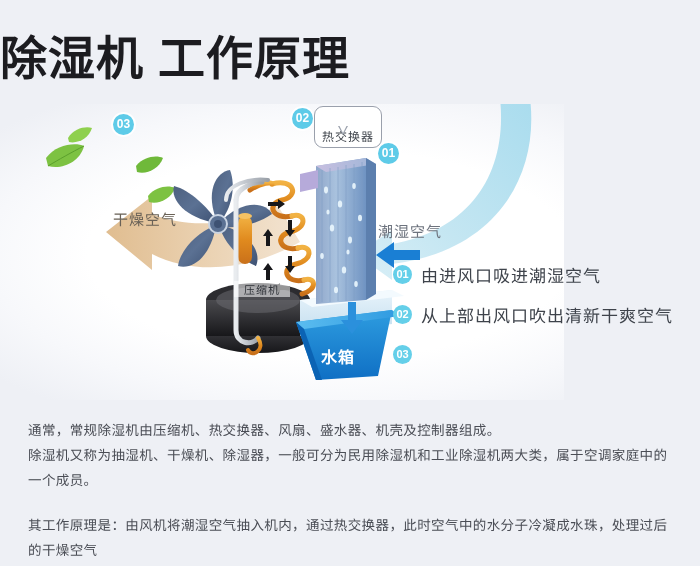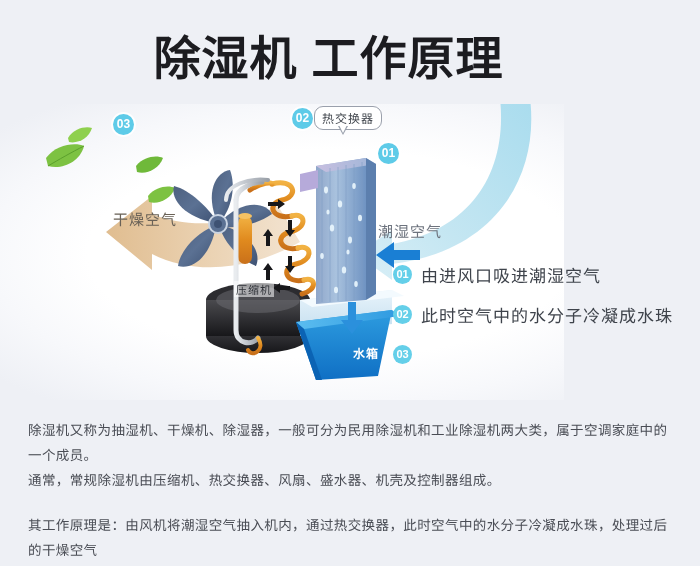--- a/index.html
+++ b/index.html
@@ -16,21 +16,20 @@
     overflow: hidden;
     position: relative;
   }
 
   
   .title-wrap {
     position: absolute;
     top: 28px;
     left: 0;
     width: 657px;
-    text-align: center;
     height: 70px;
   }
   .title {
     display: inline-block;
     font-size: 47px;
     line-height: 62px;
     font-weight: bold;
     letter-spacing: 1px;
     color: #1c1c20;
     white-space: nowrap;
@@ -83,21 +82,21 @@
     white-space: nowrap;
     letter-spacing: 1px;
   }
   .lbl-dry  { left: 113px; top: 104px; color: #6a6257; }
   .lbl-wet  { left: 378px; top: 116px; color: #6d737e; }
 
   .callout {
     position: absolute;
     left: 314px;
     top: 2px;
-    padding: 2px 7px 3px 7px;
+    padding: 20px 7px 3px 7px;
     border: 1px solid #9aa0ac;
     border-radius: 9px;
     background: #ffffff;
     font-size: 12px;
     color: #43484f;
     white-space: nowrap;
     letter-spacing: 1px;
   }
   .callout-tail {
     position: absolute;
@@ -118,34 +117,33 @@
     border-top: 8px solid #ffffff;
   }
 
   .lbl-comp {
     position: absolute;
     left: 234px;
     top: 177px;
     font-size: 11px;
     color: #2f3238;
     background: rgba(255,255,255,0.55);
-    padding: 0 2px;
+    padding: 0 10px;
     letter-spacing: 1px;
     white-space: nowrap;
   }
   .lbl-tank {
     position: absolute;
     left: 321px;
     top: 240px;
-    font-size: 12px;
+    font-size: 16px;
     color: #ffffff;
     font-weight: bold;
     letter-spacing: 1px;
     white-space: nowrap;
-    margin-left: 32px;
   }
 
   
   .legend {
     position: absolute;
     left: 393px;
     top: 150px;
     width: 290px;
   }
   .legend-row {
@@ -394,30 +392,30 @@
   <div class="lbl-comp">压缩机</div>
   <div class="lbl-tank">水箱</div>
 
   <div class="legend">
     <div class="legend-row">
       <div class="legend-badge">01</div>
       <div class="legend-text">由进风口吸进潮湿空气</div>
     </div>
     <div class="legend-row">
       <div class="legend-badge">02</div>
-      <div class="legend-text">此时空气中的水分子冷凝成水珠</div>
+      <div class="legend-text">从上部出风口吹出清新干爽空气</div>
     </div>
     <div class="legend-row">
       <div class="legend-badge">03</div>
     </div>
   </div>
 </div>
 
 <div class="body-copy">
   <p class="para">
+    <span class="para-line">通常，常规除湿机由压缩机、热交换器、风扇、盛水器、机壳及控制器组成。</span>
     <span class="para-line">除湿机又称为抽湿机、干燥机、除湿器，一般可分为民用除湿机和工业除湿机两大类，属于空调家庭中的一个成员。</span>
-    <span class="para-line">通常，常规除湿机由压缩机、热交换器、风扇、盛水器、机壳及控制器组成。</span>
   </p>
   <p class="para">
     <span class="para-line">其工作原理是：由风机将潮湿空气抽入机内，通过热交换器，此时空气中的水分子冷凝成水珠，处理过后的干燥空气</span>
     <span class="para-line">排出机外，如此循环使室内湿度保持在适宜的相对湿度。</span>
   </p>
 </div>
 
 </body></html>

